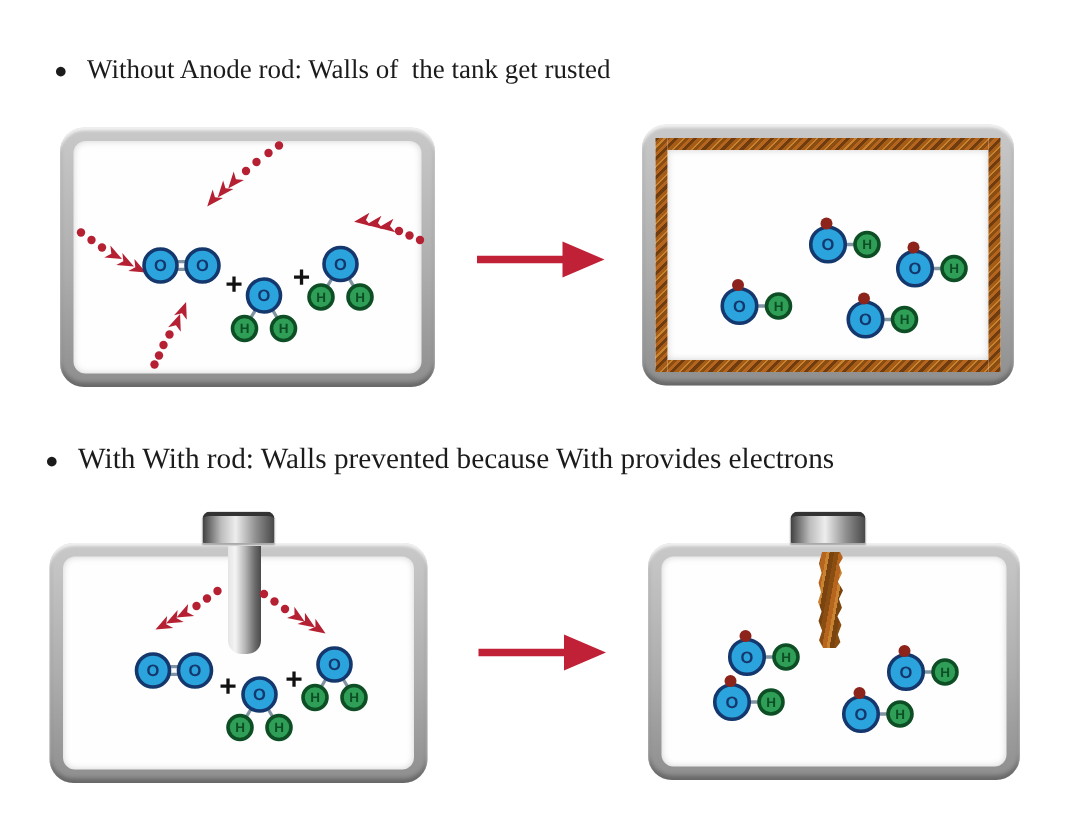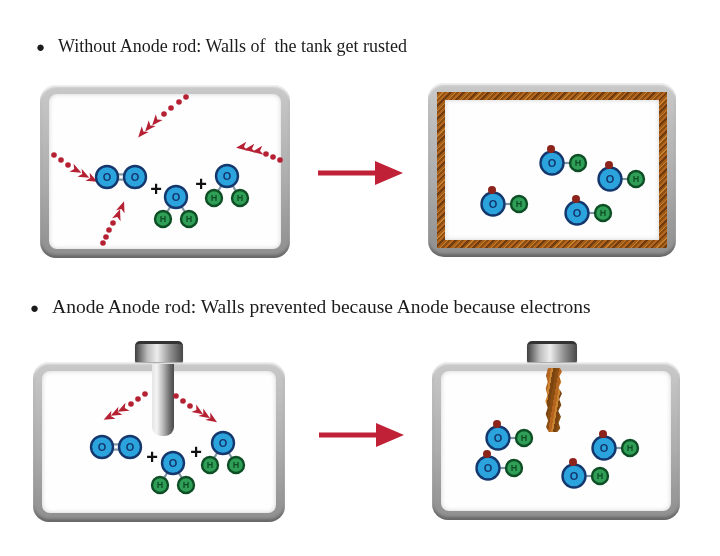--- a/index.html
+++ b/index.html
@@ -116,21 +116,21 @@
         <circle cx="149" cy="130" r="11.5" fill="#2ba3dc" stroke="#14386e" stroke-width="2.4"></circle>
         <text x="149" y="133.96" text-anchor="middle" font-size="11" font-family="Liberation Sans, sans-serif" font-weight="bold" fill="#14386e">O</text>
         <circle cx="175" cy="130" r="8" fill="#2f9e57" stroke="#0e4e25" stroke-width="2.4"></circle>
         <text x="175" y="133.24" text-anchor="middle" font-size="9" font-family="Liberation Sans, sans-serif" font-weight="bold" fill="#0e4e25">H</text>
         <circle cx="148" cy="116" r="4" fill="#8c241c"></circle>
       </svg>
   </div>
 
   <div class="heading h2" style="left:30px;top:296px">
     <span class="bullet">●</span>
-    <span><b>Anode Anode rod:</b><span> Walls prevented because Anode because electrons</span></span>
+    <span><b>With With rod:</b><span> Walls prevented because With provides electrons</span></span>
   </div>
 
   <div class="tank" style="left:33px;top:362px;width:252px;height:160px">
     <div class="tank-inner"></div>
     <div class="anode-cap" style="left:102px;top:-21px;width:48px;height:21px"></div>
     <div class="anode-rod" style="left:119px;top:2px;width:22px;height:72px"></div>
     <svg class="overlay" viewBox="0 0 252 160">
         <circle cx="112" cy="32" r="2.8" fill="#b52033"></circle>
         <circle cx="105" cy="37" r="2.8" fill="#b52033"></circle>
         <circle cx="98" cy="42" r="2.8" fill="#b52033"></circle>

